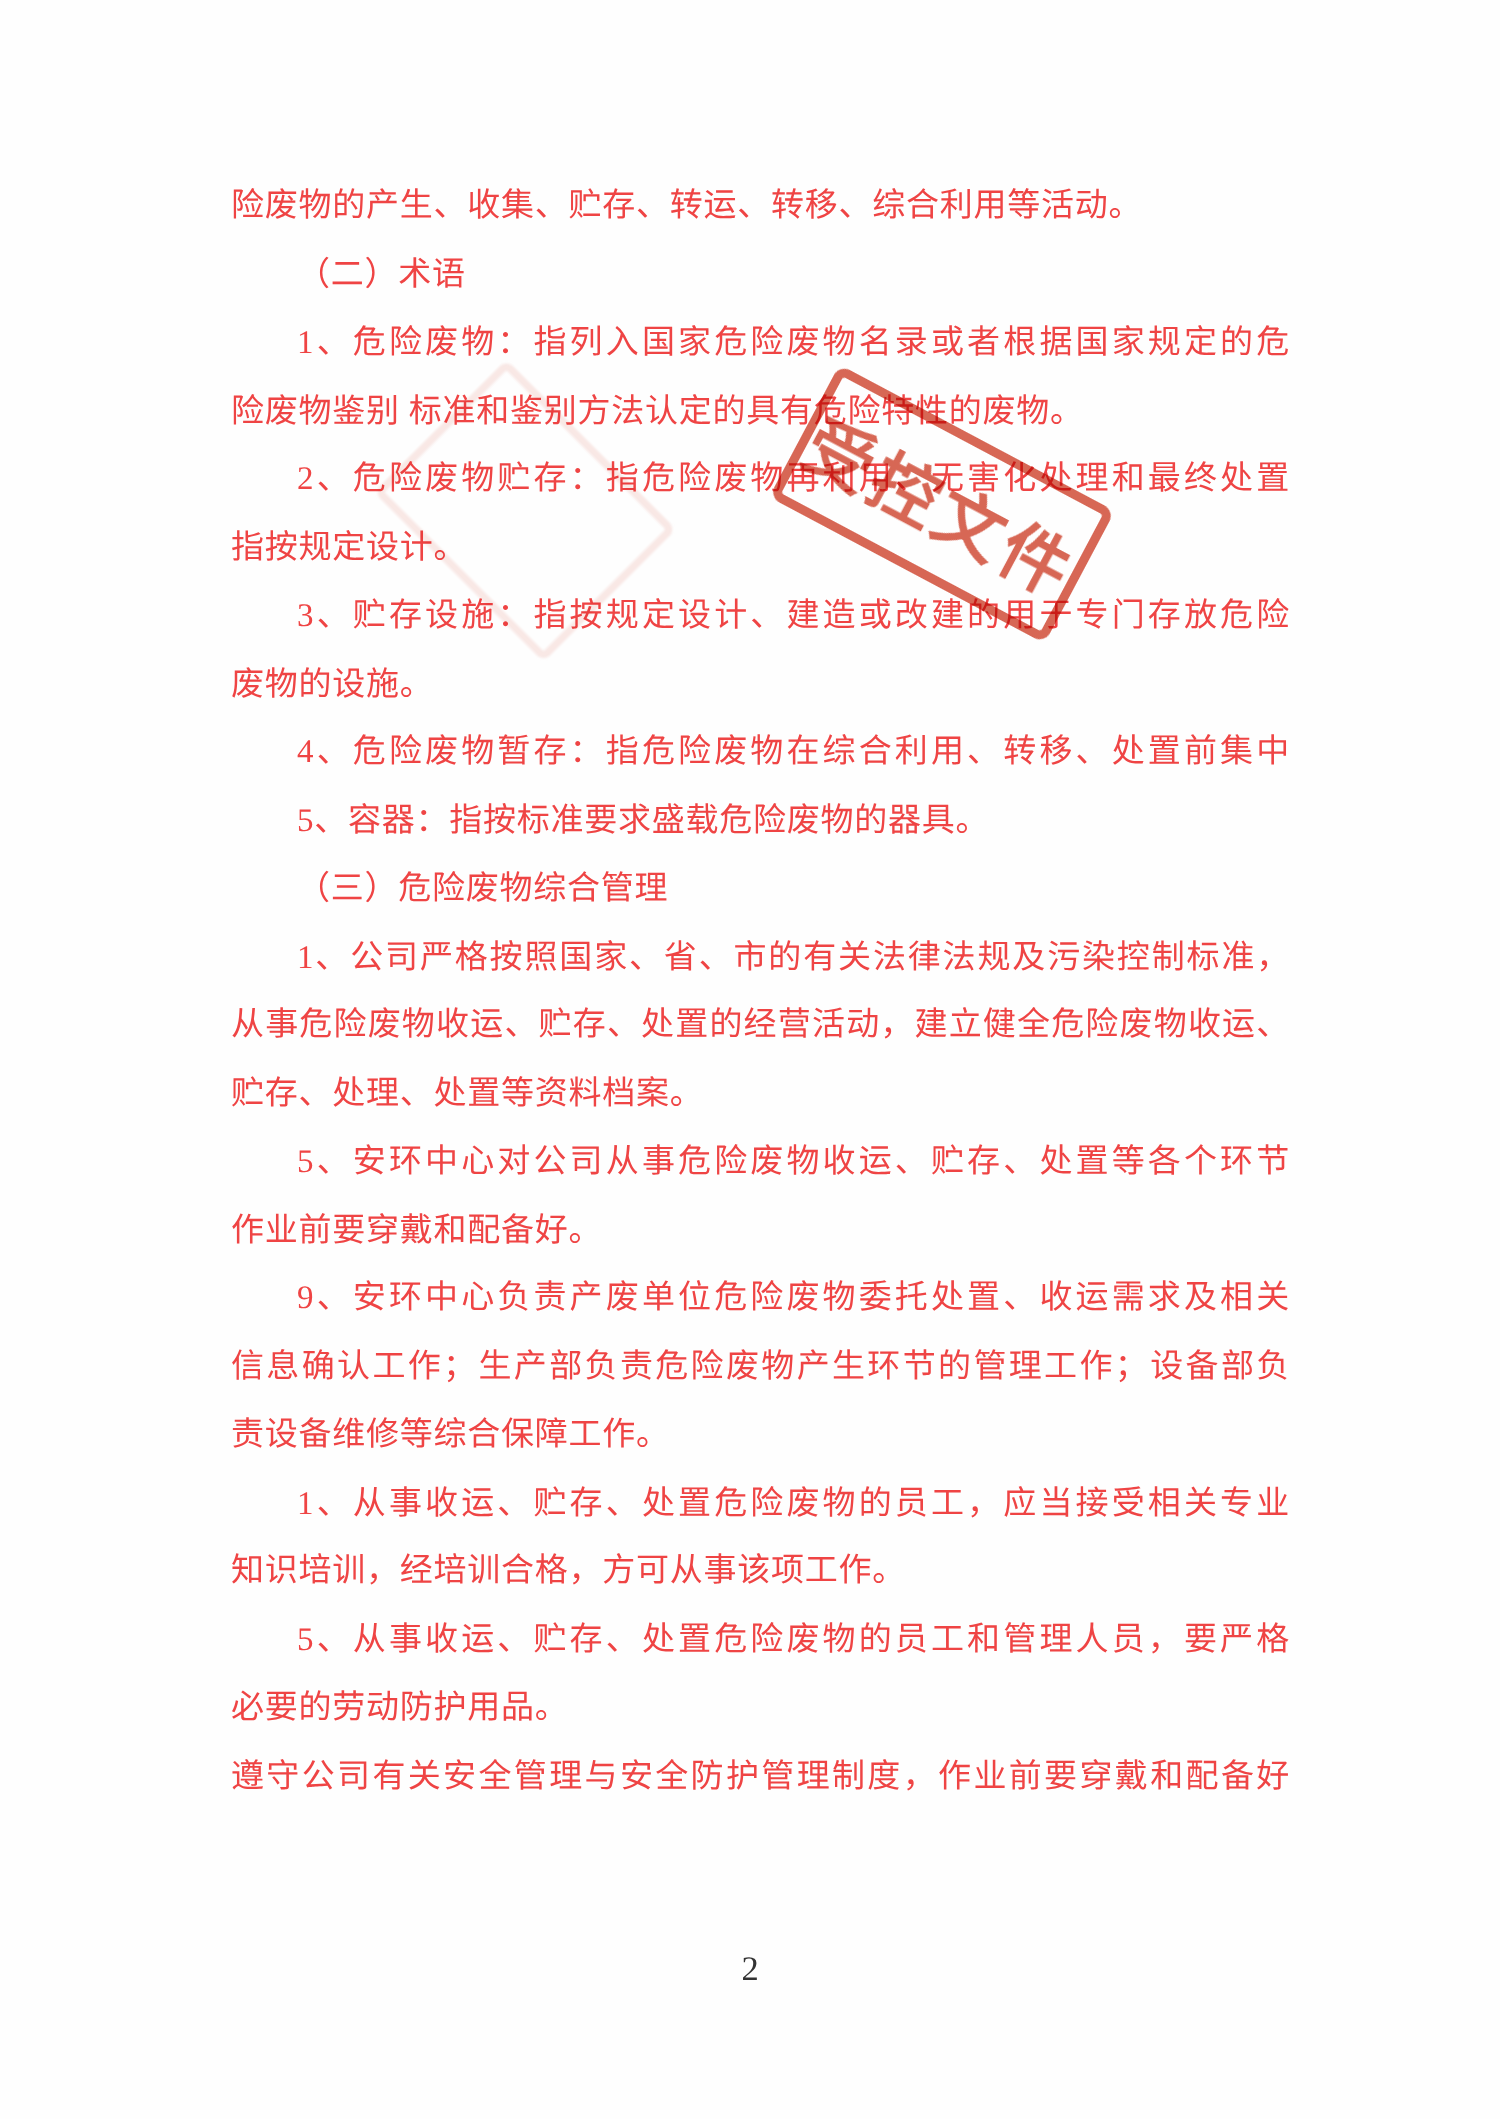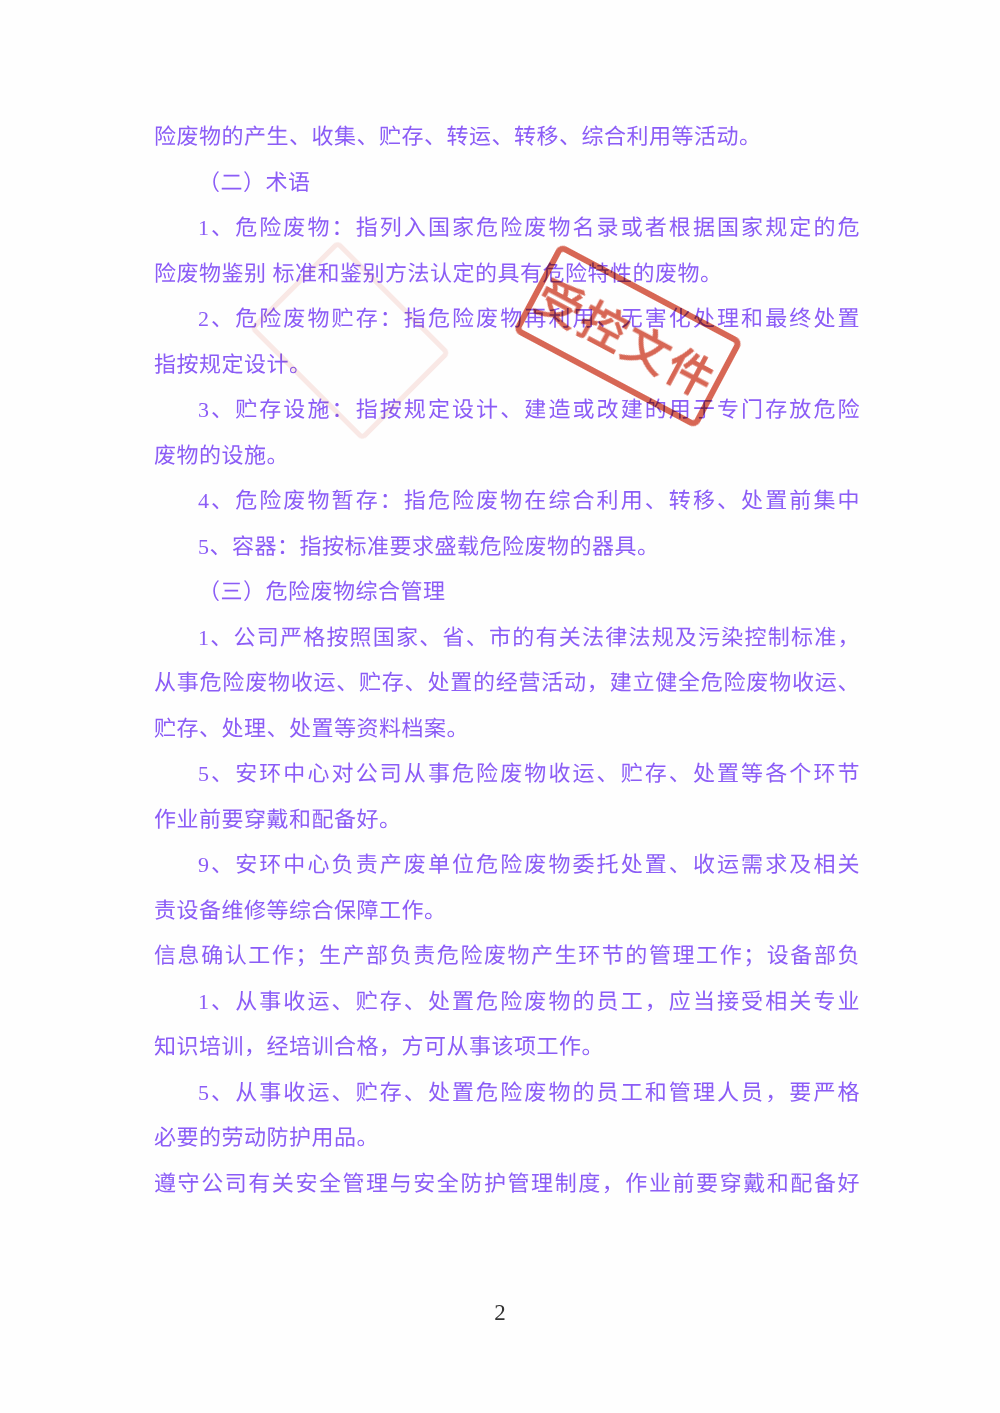--- a/index.html
+++ b/index.html
@@ -21,21 +21,21 @@
   }
   
   .textblock {
     position: absolute;
     left: 154px;
     top: 114px;
     width: 706px;
     font-size: 22px;
     line-height: 45.5px;
     letter-spacing: 0.5px;
-    color: #8b5cf6;
+    color: #ef4444;
     filter: blur(0.22px);
   }
   .line {
     height: 45.5px;
     text-align: left;
     text-align-last: left;
   }
   .line.indent {
     text-indent: 2em;
     text-align: center;
@@ -106,22 +106,22 @@
       <div class="line">废物的设施。</div>
       <div class="line indent fill">4、危险废物暂存：指危险废物在综合利用、转移、处置前集中</div>
       <div class="line indent">5、容器：指按标准要求盛载危险废物的器具。</div>
       <div class="line indent">（三）危险废物综合管理</div>
       <div class="line indent fill">1、公司严格按照国家、省、市的有关法律法规及污染控制标准，</div>
       <div class="line fill">从事危险废物收运、贮存、处置的经营活动，建立健全危险废物收运、</div>
       <div class="line">贮存、处理、处置等资料档案。</div>
       <div class="line indent fill">5、安环中心对公司从事危险废物收运、贮存、处置等各个环节</div>
       <div class="line">作业前要穿戴和配备好。</div>
       <div class="line indent fill">9、安环中心负责产废单位危险废物委托处置、收运需求及相关</div>
+      <div class="line fill">信息确认工作；生产部负责危险废物产生环节的管理工作；设备部负</div>
       <div class="line">责设备维修等综合保障工作。</div>
-      <div class="line fill">信息确认工作；生产部负责危险废物产生环节的管理工作；设备部负</div>
       <div class="line indent fill">1、从事收运、贮存、处置危险废物的员工，应当接受相关专业</div>
       <div class="line">知识培训，经培训合格，方可从事该项工作。</div>
       <div class="line indent fill">5、从事收运、贮存、处置危险废物的员工和管理人员，要严格</div>
       <div class="line">必要的劳动防护用品。</div>
       <div class="line fill">遵守公司有关安全管理与安全防护管理制度，作业前要穿戴和配备好</div>
     </div>
 
   <div class="ghost" style="border-color: rgb(208, 69, 47);"></div>
 
   <div class="stamp" id="stamp" style="color: rgb(208, 69, 47); border-color: rgb(208, 69, 47);">

